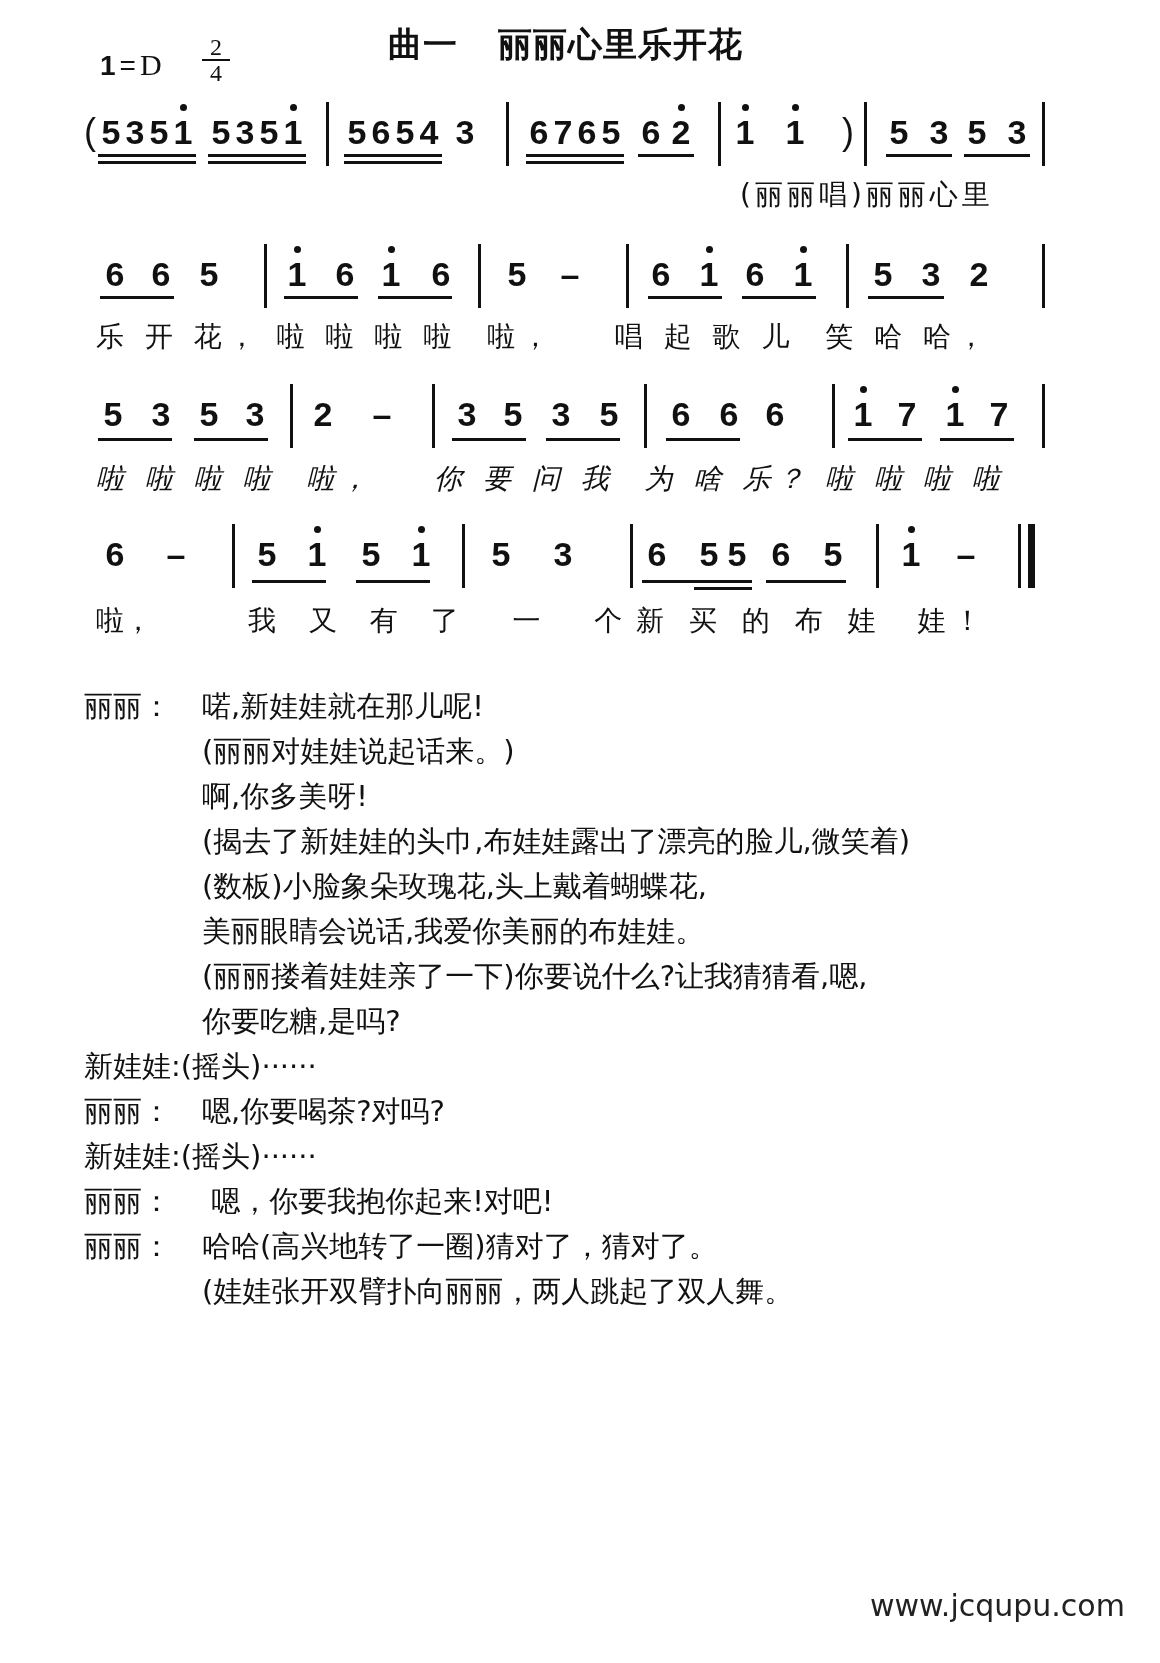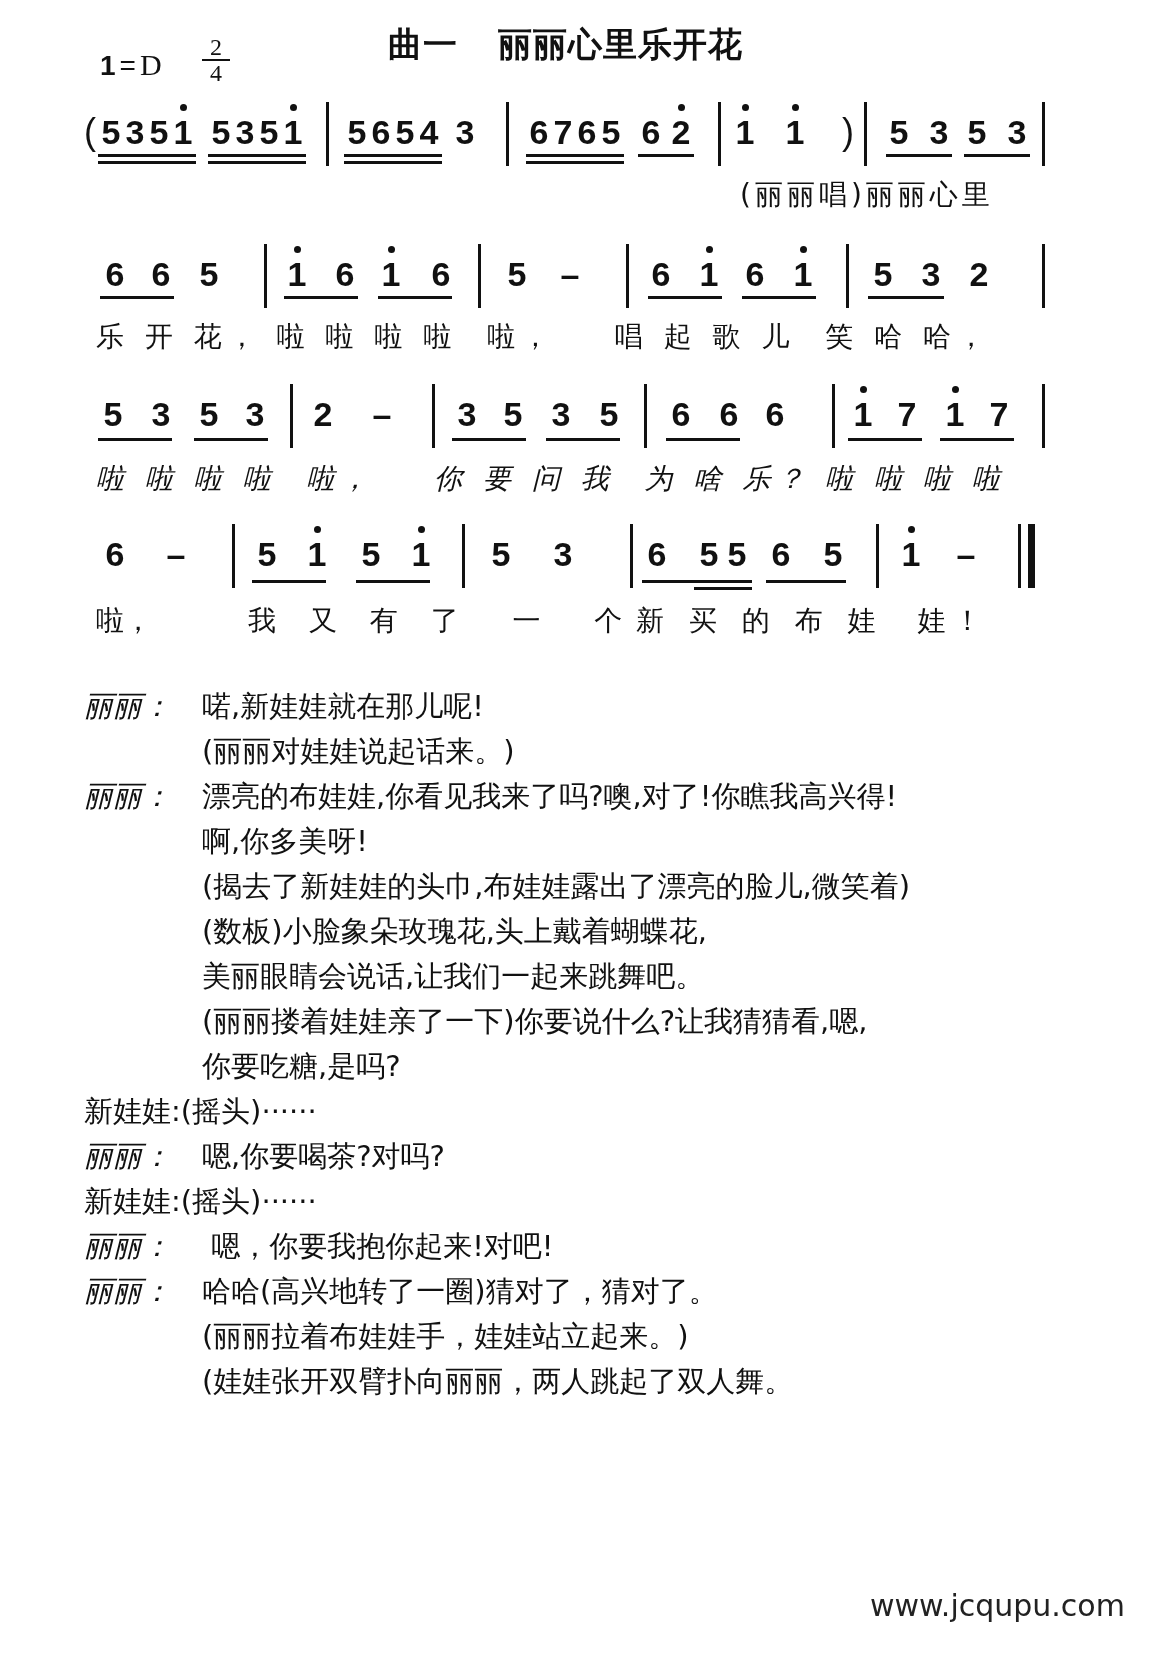--- a/index.html
+++ b/index.html
@@ -22,21 +22,21 @@
   .bar { position:absolute; top:-10px; width:3px; height:64px; background:#111; }
   .bar.end-thin { width:3px; }
   .bar.end-thick { width:7px; }
   .ul { position:absolute; height:3px; background:#111; }
   .dash { width:20px; text-align:center; }
   .paren { font-weight:normal; font-size:36px; }
 
   .lyric { position:absolute; font-size:28px; font-family:"DejaVu Sans", sans-serif; letter-spacing:0; white-space:nowrap; }
 
   .dialog { position:absolute; left:84px; font-size:29px; line-height:45px; white-space:nowrap; }
-  .dialog .spk { display:inline-block; width:118px;font-style:italic; }
+  .dialog .spk { display:inline-block; width:118px; }
 
   .watermark { position:absolute; left:870px; top:1588px; font-family:"DejaVu Sans", sans-serif; font-size:30px; color:#222; }
 </style>
 </head>
 <body>
 
 <div class="key">
   <span>1</span><span class="eq">=</span><span class="dnote">D</span>
 </div>
 <div class="timesig">
@@ -193,29 +193,27 @@
   <div class="bar end-thin" style="left:928px;"></div>
   <div class="bar end-thick" style="left:938px;"></div>
 </div>
 <div class="lyric" style="left:96px; top:602px;">啦，</div>
 <div class="lyric" style="left:248px; top:602px; white-space:pre; letter-spacing:12px;">我 又 有 了  一  个</div>
 <div class="lyric" style="left:636px; top:602px; white-space:pre; letter-spacing:8px;">新 买 的 布 娃  娃！</div>
 
 <div class="dialog" style="top:684px;">
   <div><span class="spk">丽丽：</span><span>喏,新娃娃就在那儿呢!</span></div>
   <div><span class="spk"></span><span>(丽丽对娃娃说起话来。)</span></div>
-  <div><span class="spk">丽丽：</span><span>漂亮的布娃娃,你看见我来了吗?噢,对了!你瞧我高兴得!</span></div>
   <div><span class="spk"></span><span>啊,你多美呀!</span></div>
   <div><span class="spk"></span><span>(揭去了新娃娃的头巾,布娃娃露出了漂亮的脸儿,微笑着)</span></div>
   <div><span class="spk"></span><span>(数板)小脸象朵玫瑰花,头上戴着蝴蝶花,</span></div>
-  <div><span class="spk"></span><span>美丽眼睛会说话,让我们一起来跳舞吧。</span></div>
+  <div><span class="spk"></span><span>美丽眼睛会说话,我爱你美丽的布娃娃。</span></div>
   <div><span class="spk"></span><span>(丽丽搂着娃娃亲了一下)你要说什么?让我猜猜看,嗯,</span></div>
   <div><span class="spk"></span><span>你要吃糖,是吗?</span></div>
   <div><span>新娃娃:</span><span>(摇头)······</span></div>
   <div><span class="spk">丽丽：</span><span>嗯,你要喝茶?对吗?</span></div>
   <div><span>新娃娃:</span><span>(摇头)······</span></div>
   <div><span class="spk">丽丽：</span><span> 嗯，你要我抱你起来!对吧!</span></div>
   <div><span class="spk">丽丽：</span><span>哈哈(高兴地转了一圈)猜对了，猜对了。</span></div>
-  <div><span class="spk"></span><span>(丽丽拉着布娃娃手，娃娃站立起来。)</span></div>
   <div><span class="spk"></span><span>(娃娃张开双臂扑向丽丽，两人跳起了双人舞。</span></div>
 </div>
 
 <div class="watermark">www.jcqupu.com</div>
 
 </body></html>

